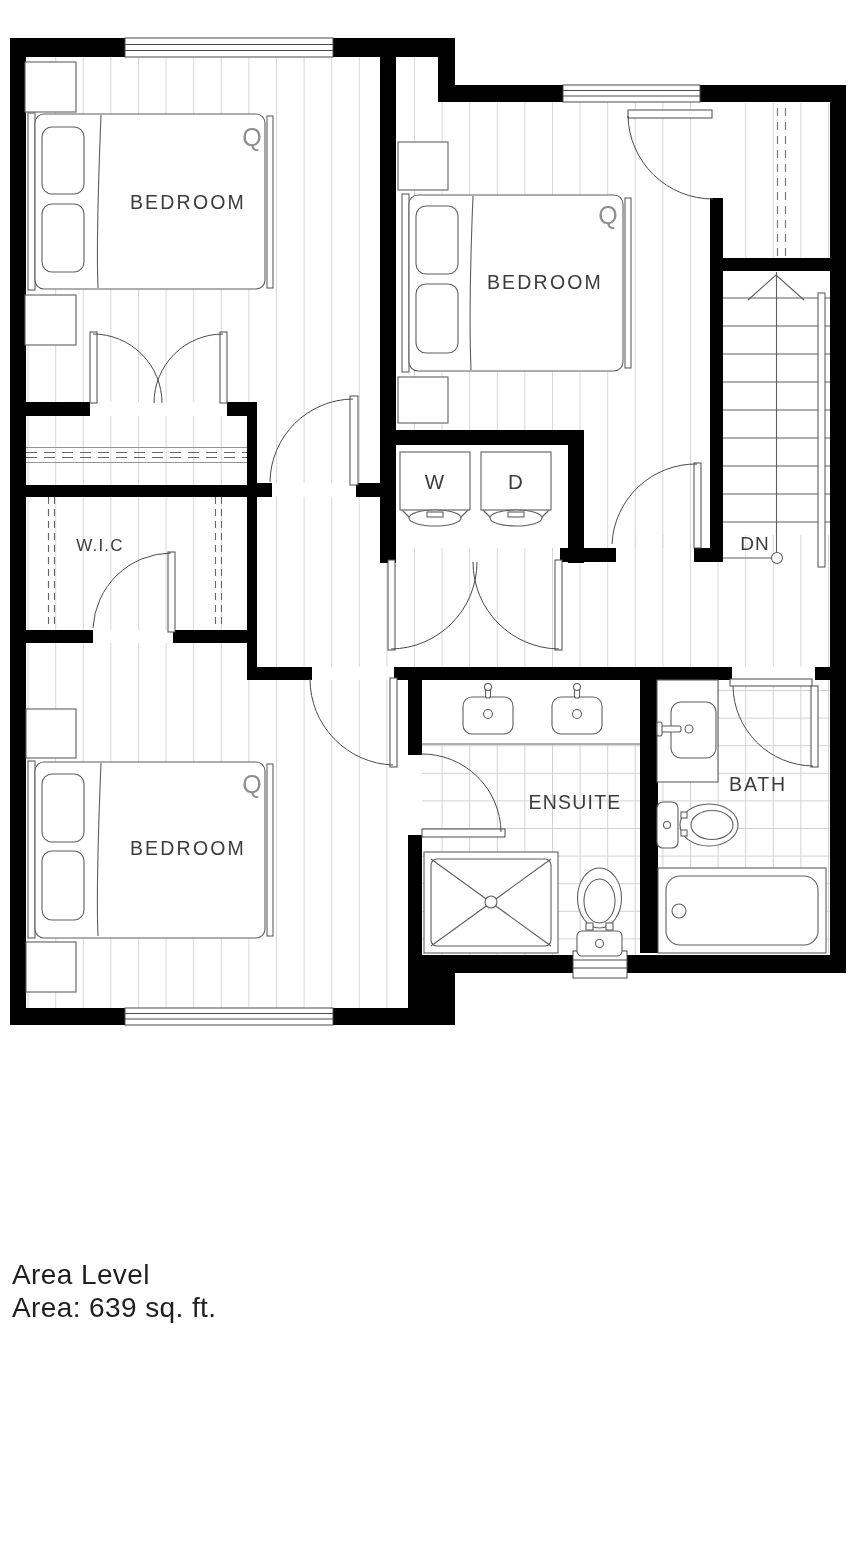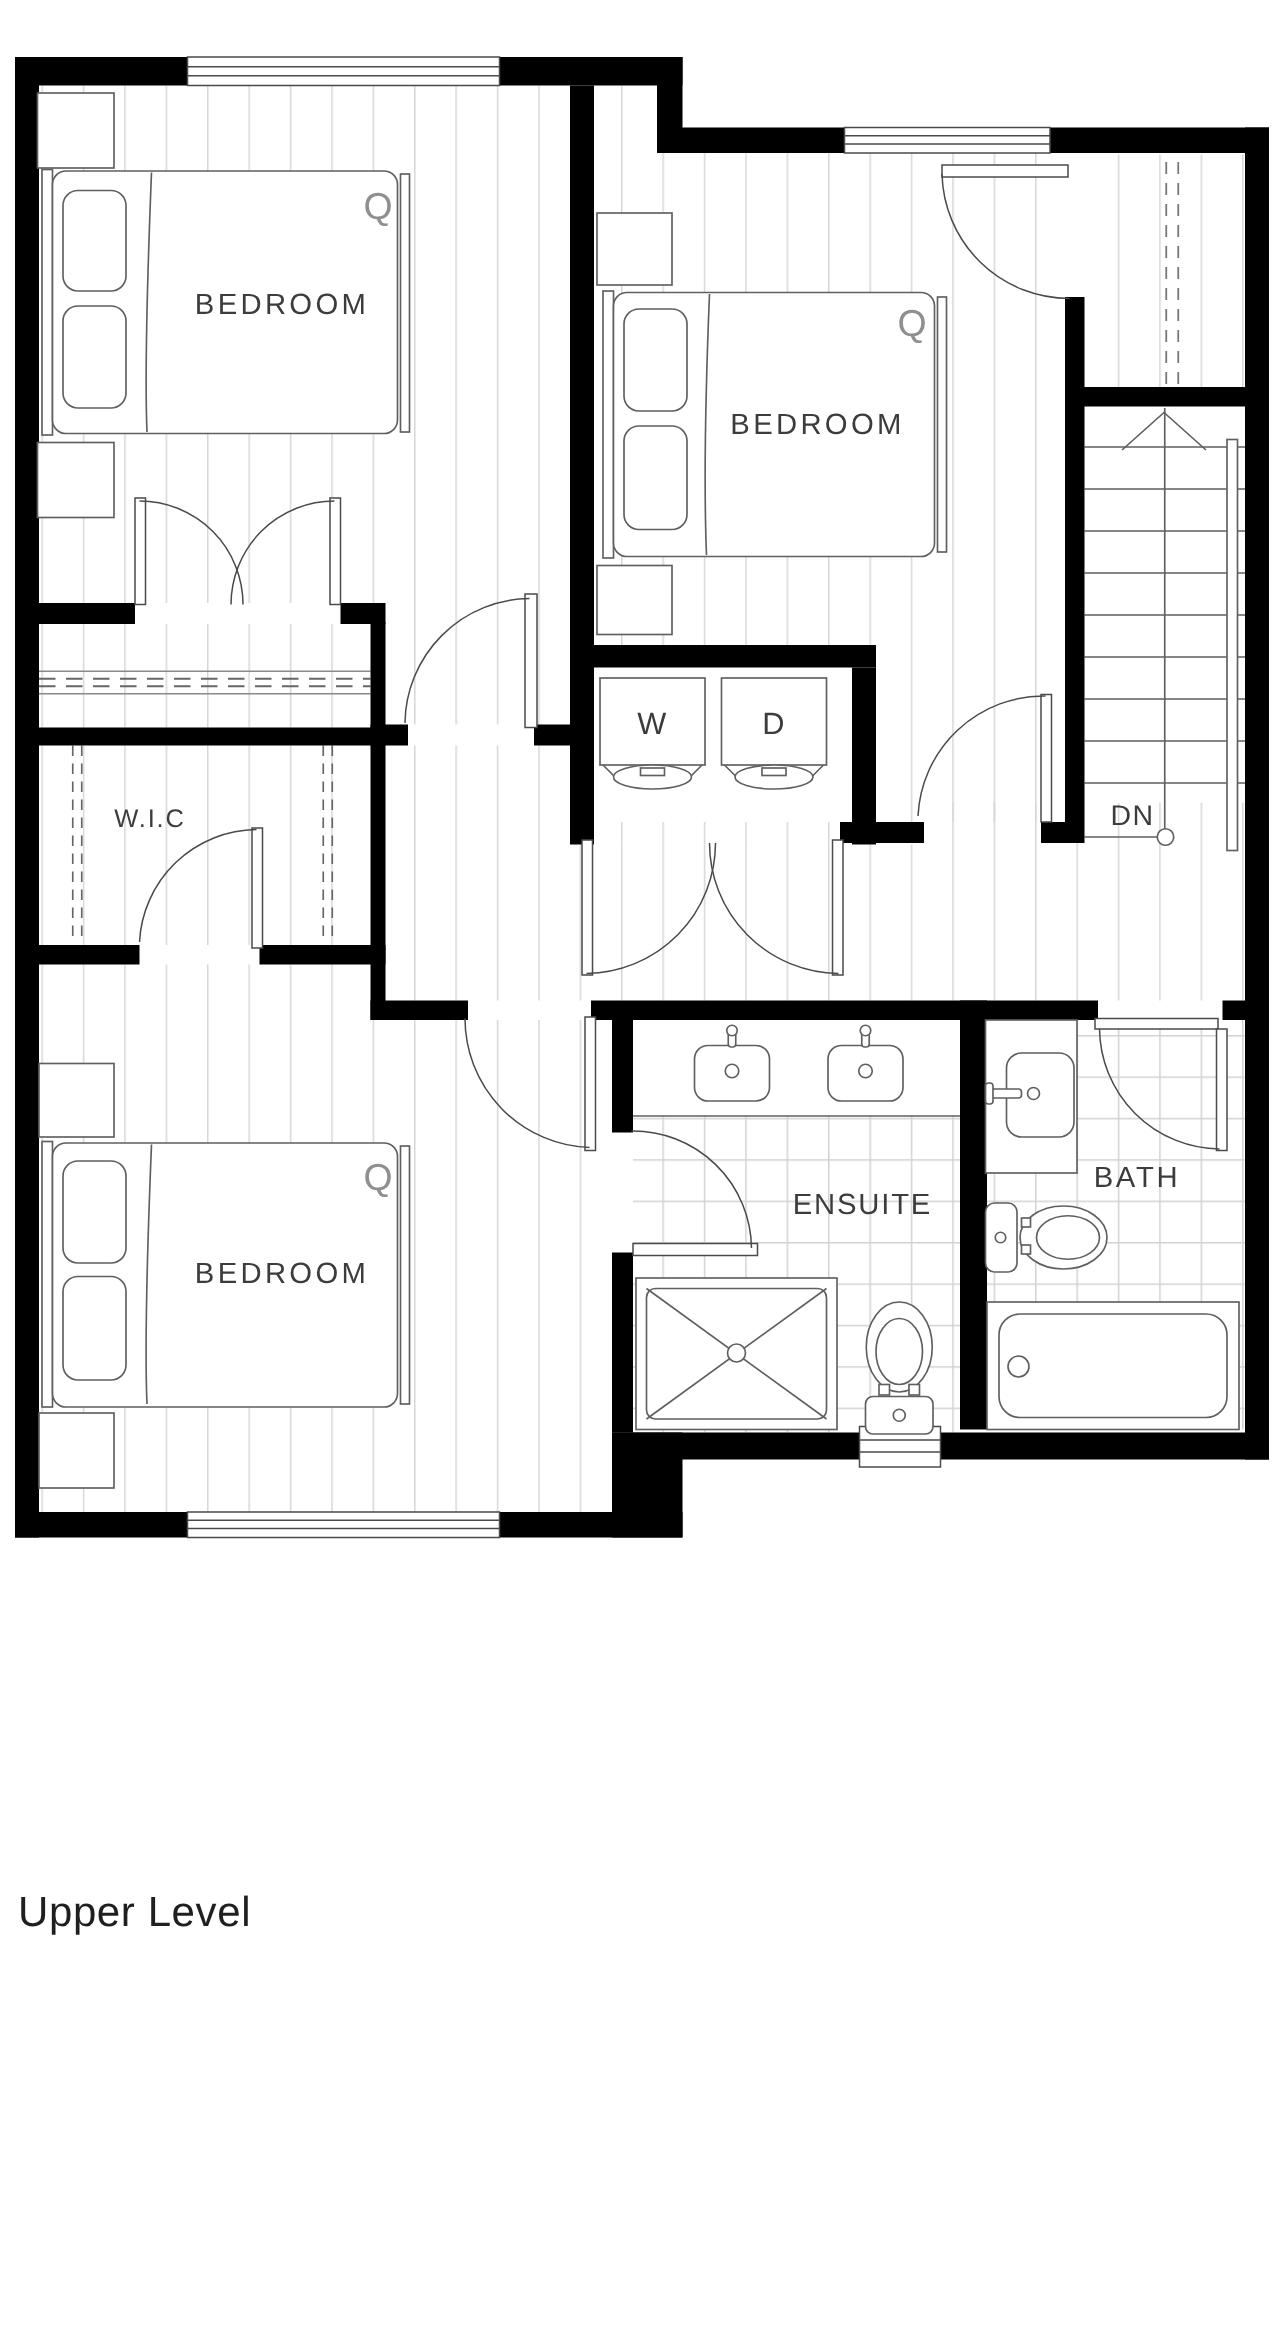--- a/index.html
+++ b/index.html
@@ -287,14 +287,15 @@
 
   <text class="roomlabel" x="188" y="209">BEDROOM</text>
   <text class="roomlabel" x="545" y="289">BEDROOM</text>
   <text class="roomlabel" x="188" y="855">BEDROOM</text>
   <text class="smalllabel" x="100" y="551">W.I.C</text>
   <text class="roomlabel" style="letter-spacing:1.2px" x="575" y="809">ENSUITE</text>
   <text class="roomlabel" style="letter-spacing:1.8px" x="758" y="791">BATH</text>
   <text class="smalllabel" style="font-size:19px;letter-spacing:1px" x="755" y="550">DN</text>
 </svg>
 
-<div class="caption" style="top:1259px">Upper Level</div>
+<div class="caption" style="top:1259px">Area Level</div>
+<div class="caption" style="top:1292px">Area: 639 sq. ft.</div>
 </div>
 
 </body></html>

